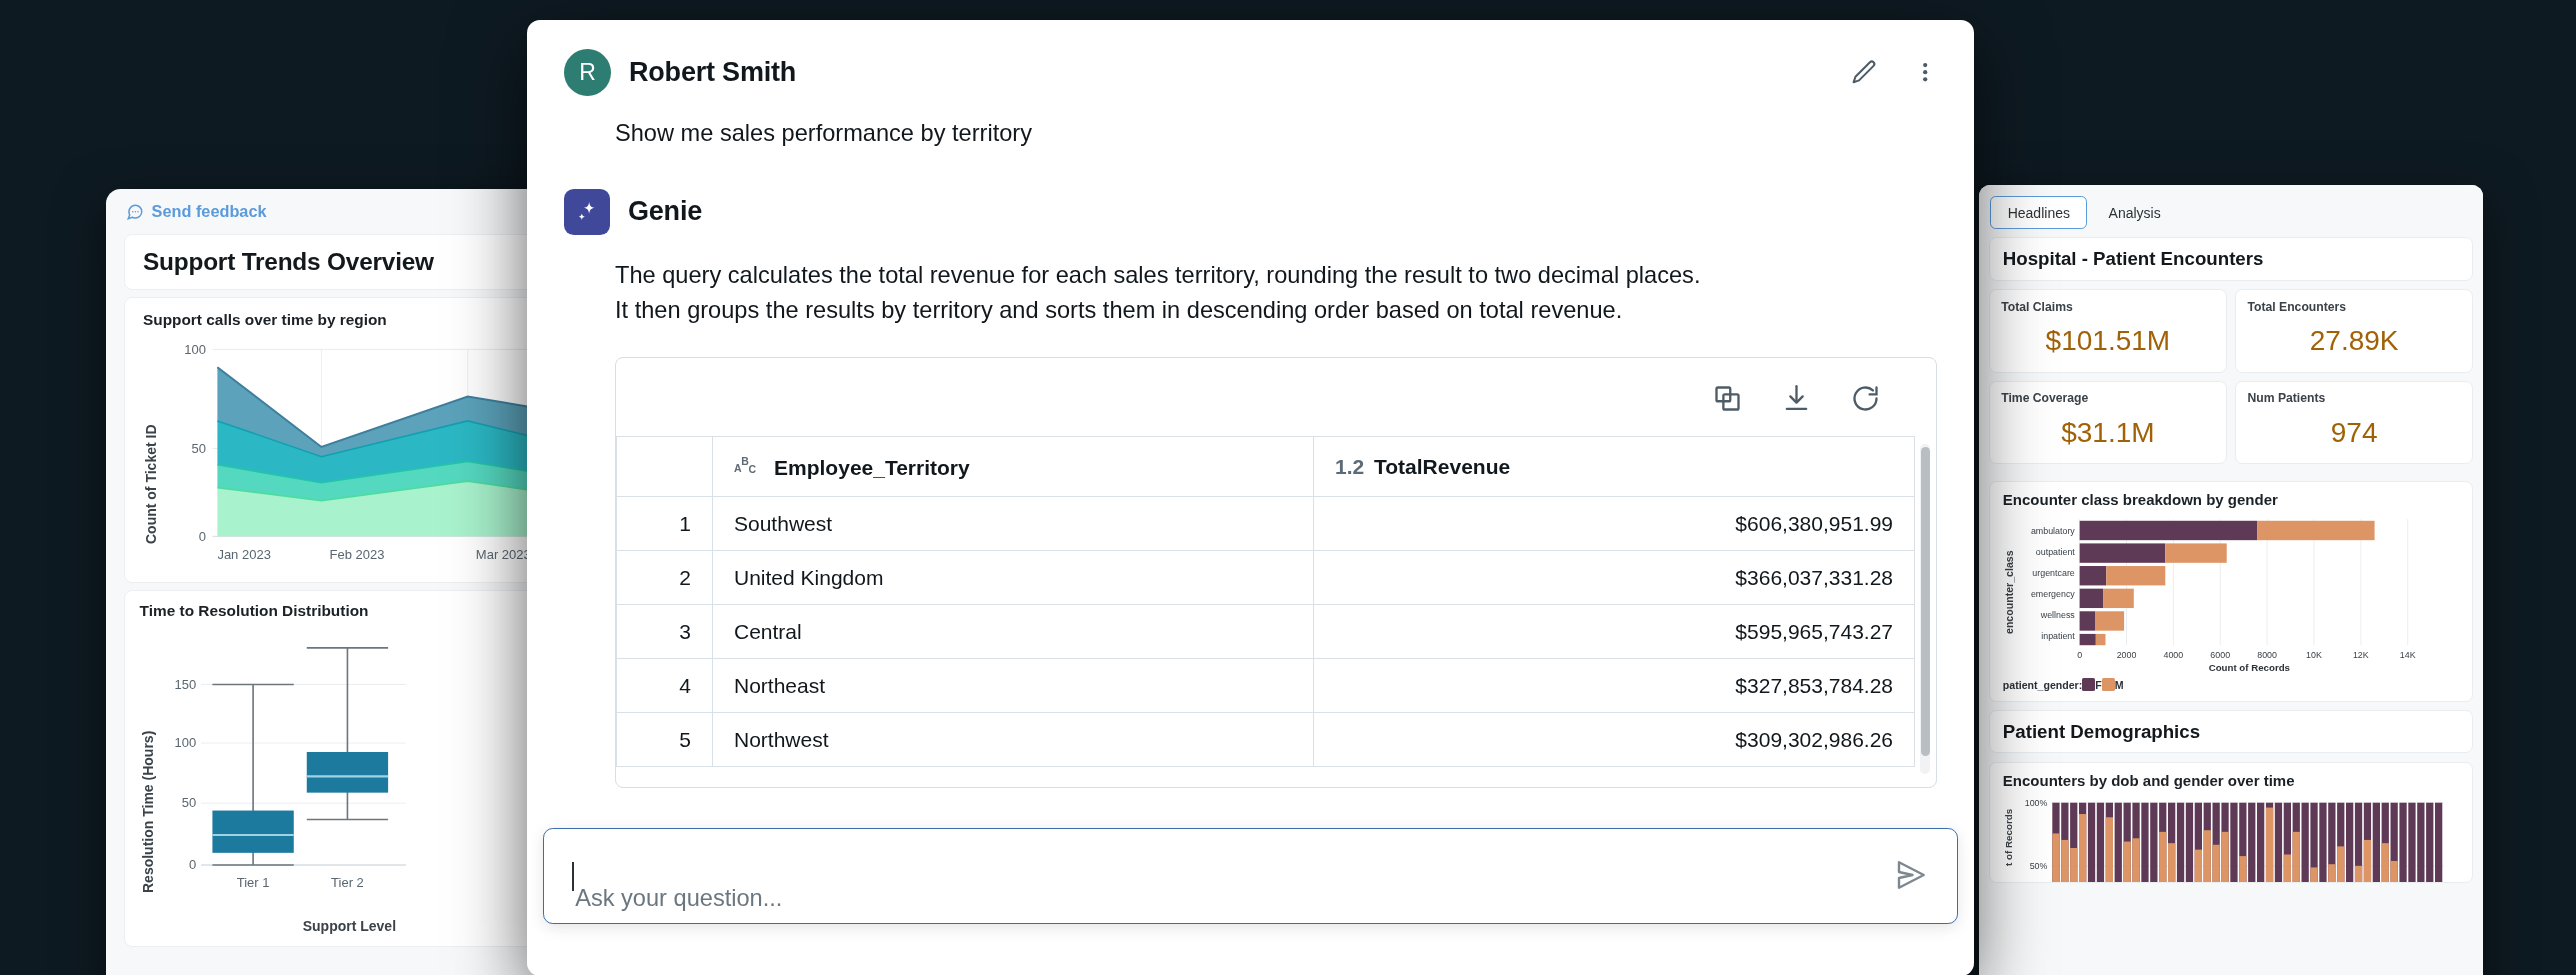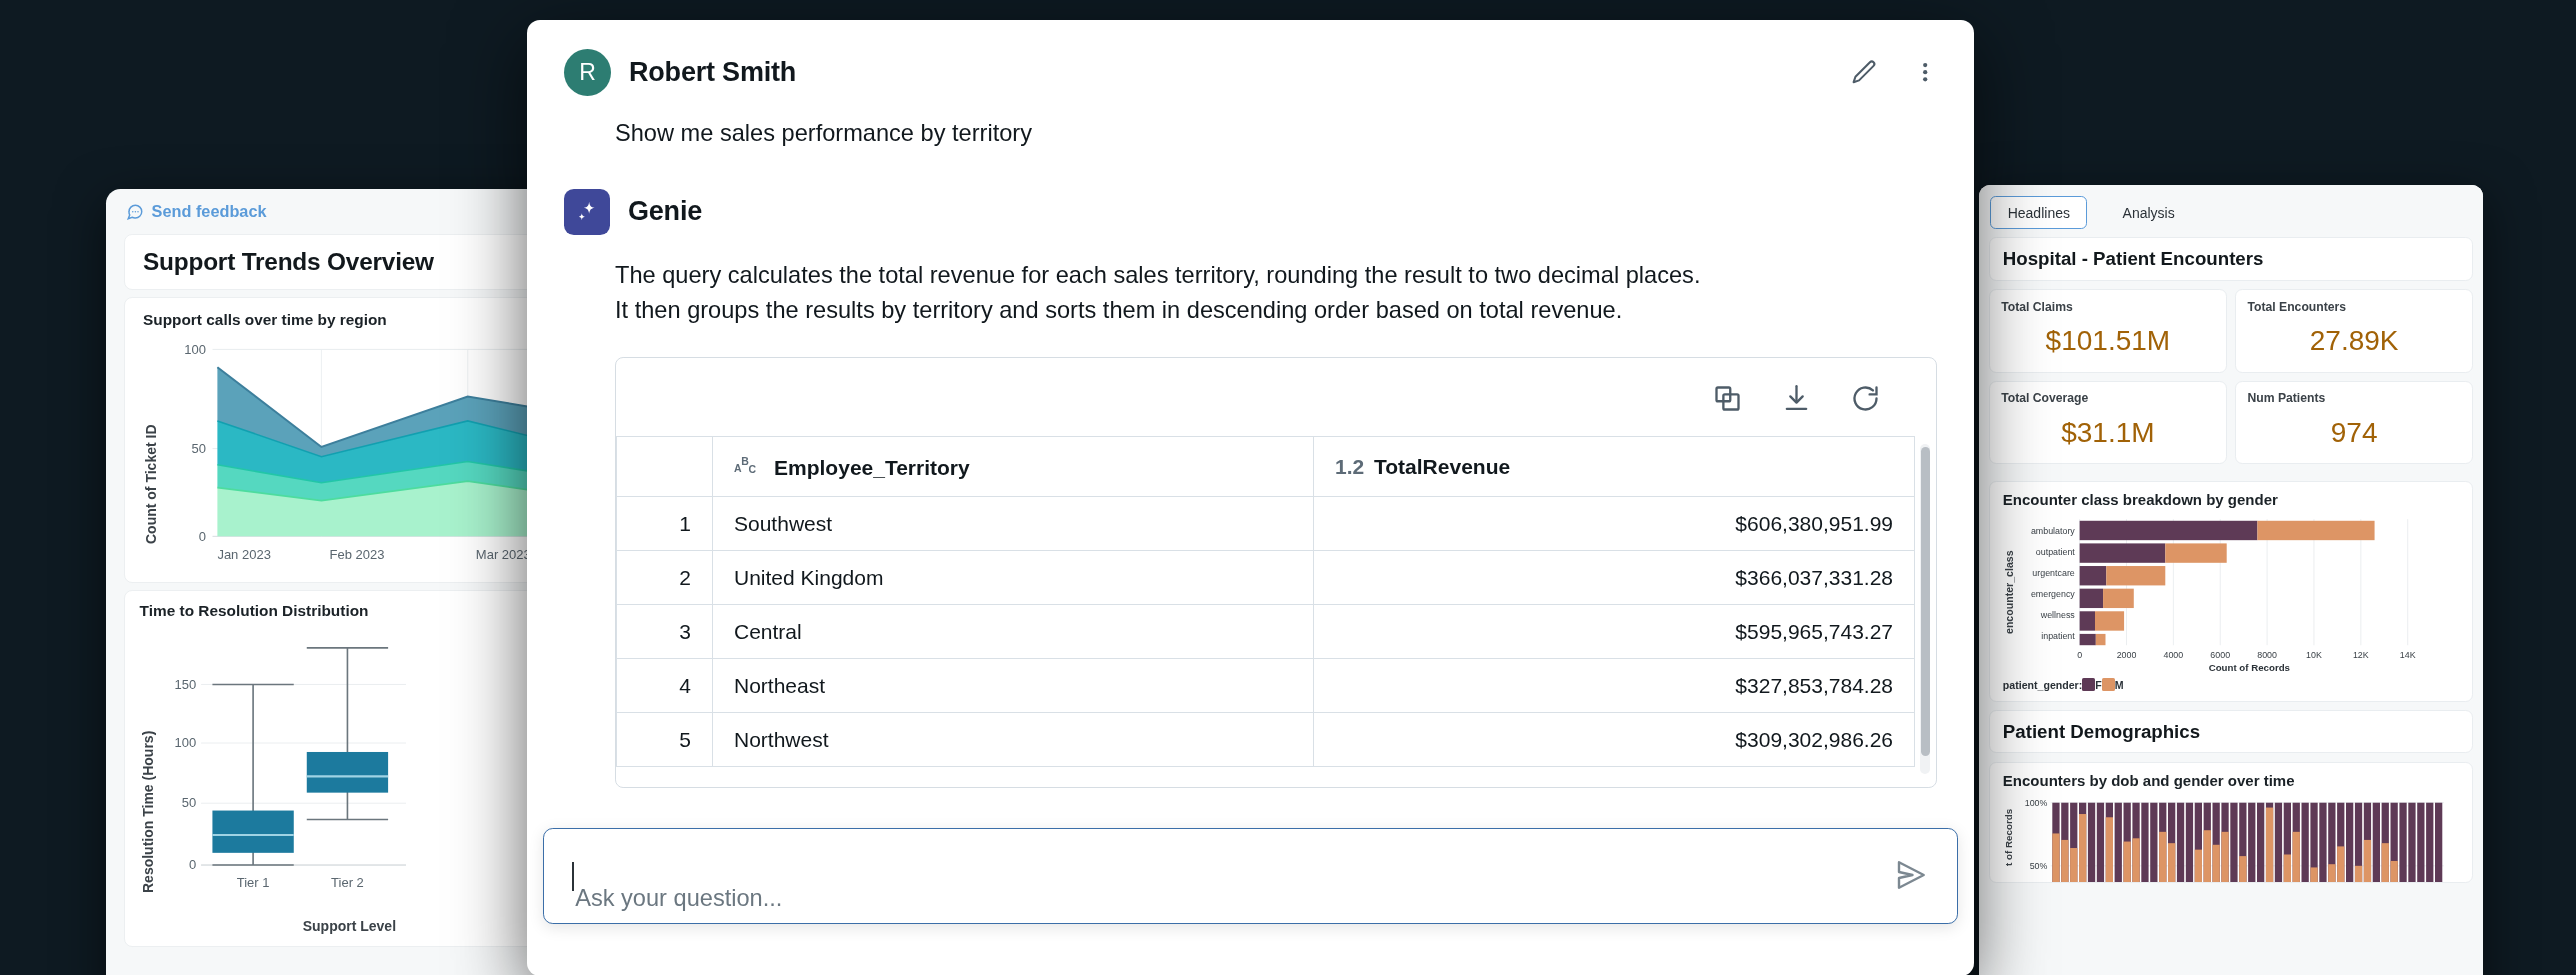--- a/index.html
+++ b/index.html
@@ -45,21 +45,21 @@
 
   
   .right-panel {
     position: absolute; left: 1979px; top: 185px;
     width: 504px; height: 821px;
     background: #f6f8f9;
     border-radius: 11.4px 11.4px 0 0;
     overflow: hidden;
     box-shadow: 0 14.6px 49px rgba(0,0,0,.55);
   }
-  .rp-tabs { display: flex; gap: 18px; padding: 11.4px 11.4px 0 11.4px; background: #f6f8f9; }
+  .rp-tabs { display: flex; gap: 4px; padding: 11.4px 11.4px 0 11.4px; background: #f6f8f9; }
   .rp-tab {
     font-size: 14px; padding: 7.3px 16.3px; border-radius: 5.7px;
     color: #2b3238; border: 0.8px solid transparent;
   }
   .rp-tab.active { background: #fff; border-color: #5b9bd9; }
   .rp-card {
     background: #fff; margin: 8.1px 9.8px; border-radius: 7.3px;
     border: 0.8px solid #e9edf0; padding: 9.8px 13px;
   }
   .rp-h1 { font-size: 18.7px; font-weight: 700; color: #12181c; }
@@ -277,21 +277,21 @@
         <div class="rp-kpi-value">$101.51M</div>
       </div>
       <div class="rp-kpi">
         <div class="rp-kpi-label">Total Encounters</div>
         <div class="rp-kpi-value">27.89K</div>
       </div>
     </div>
 
     <div class="rp-kpi-row">
       <div class="rp-kpi">
-        <div class="rp-kpi-label">Total Coverage</div>
+        <div class="rp-kpi-label">Time Coverage</div>
         <div class="rp-kpi-value">$31.1M</div>
       </div>
       <div class="rp-kpi">
         <div class="rp-kpi-label">Num Patients</div>
         <div class="rp-kpi-value">974</div>
       </div>
     </div>
 
     <div class="rp-card">
       <div class="rp-chart-title">Encounter class breakdown by gender</div>

